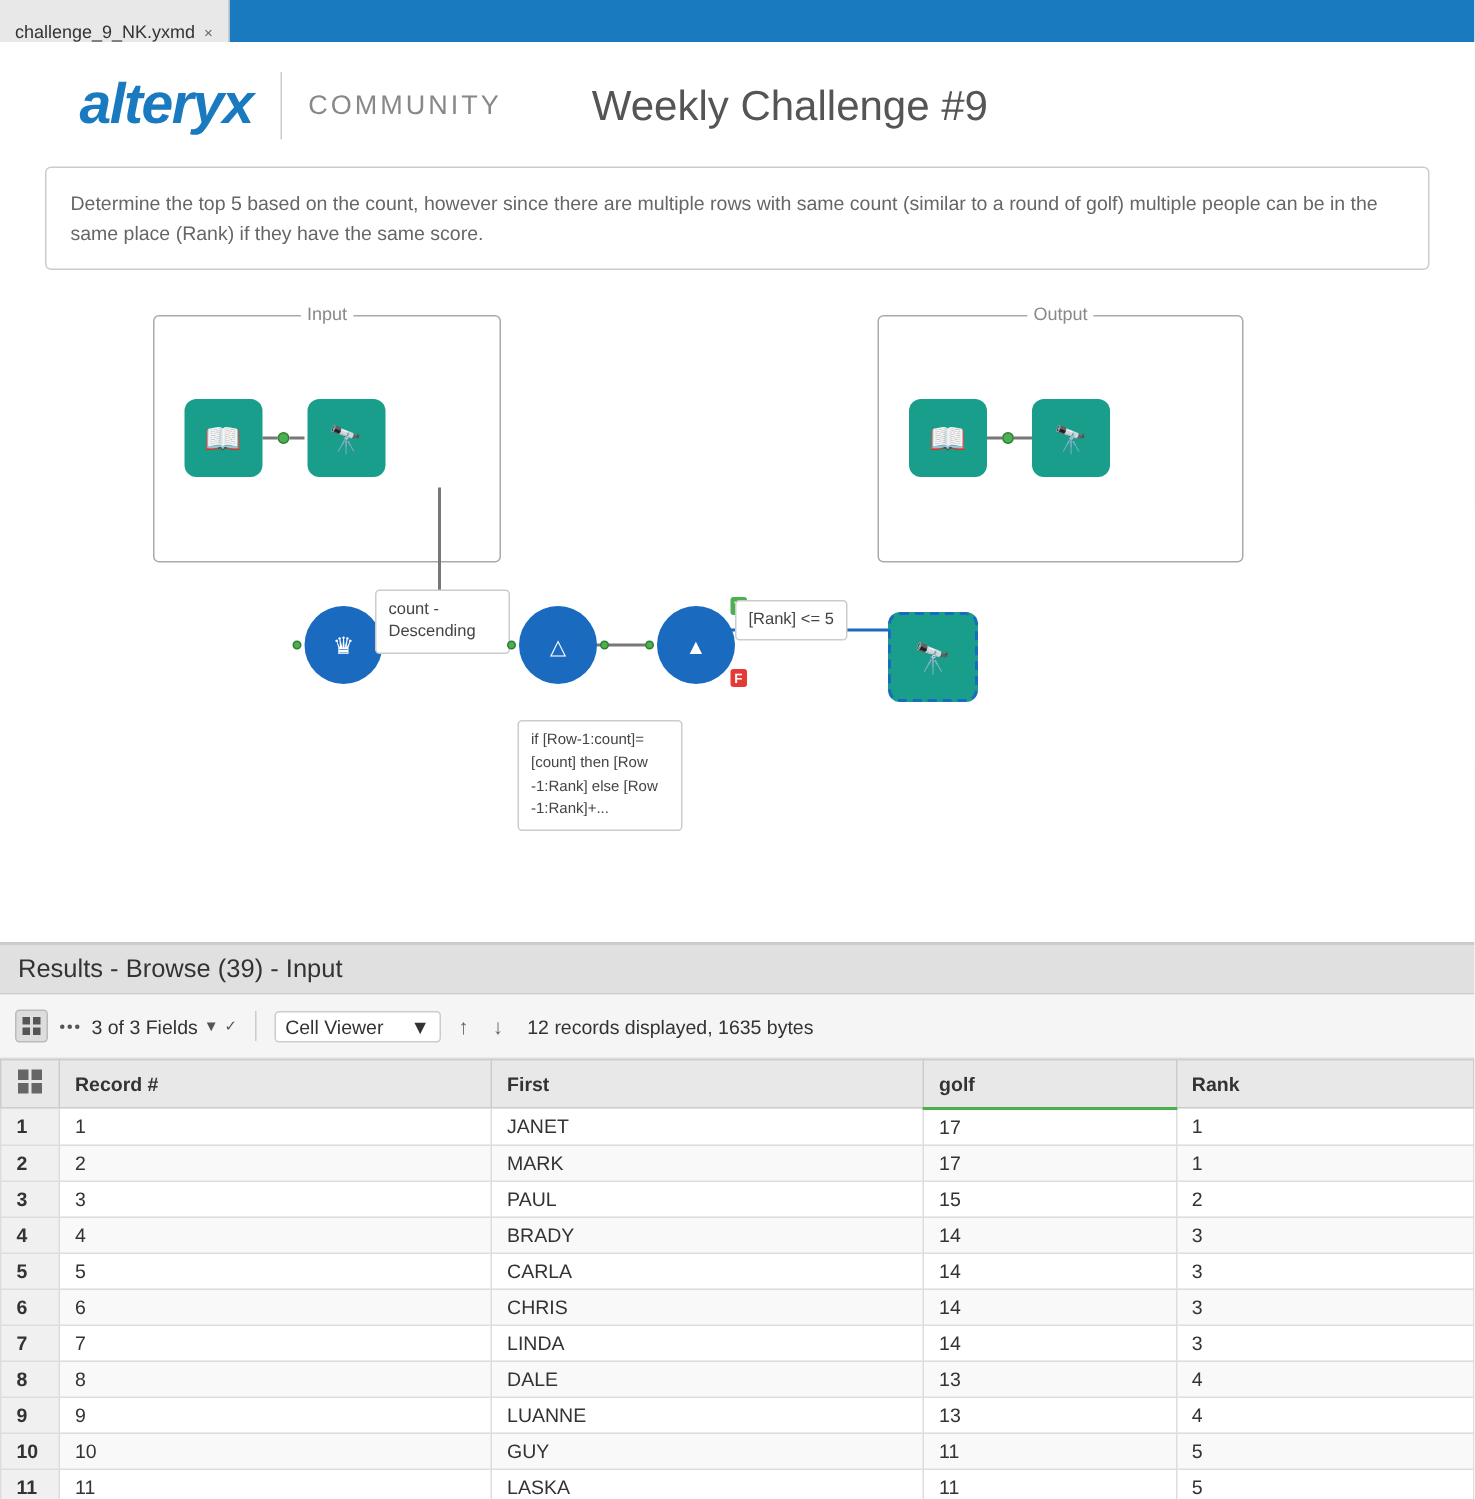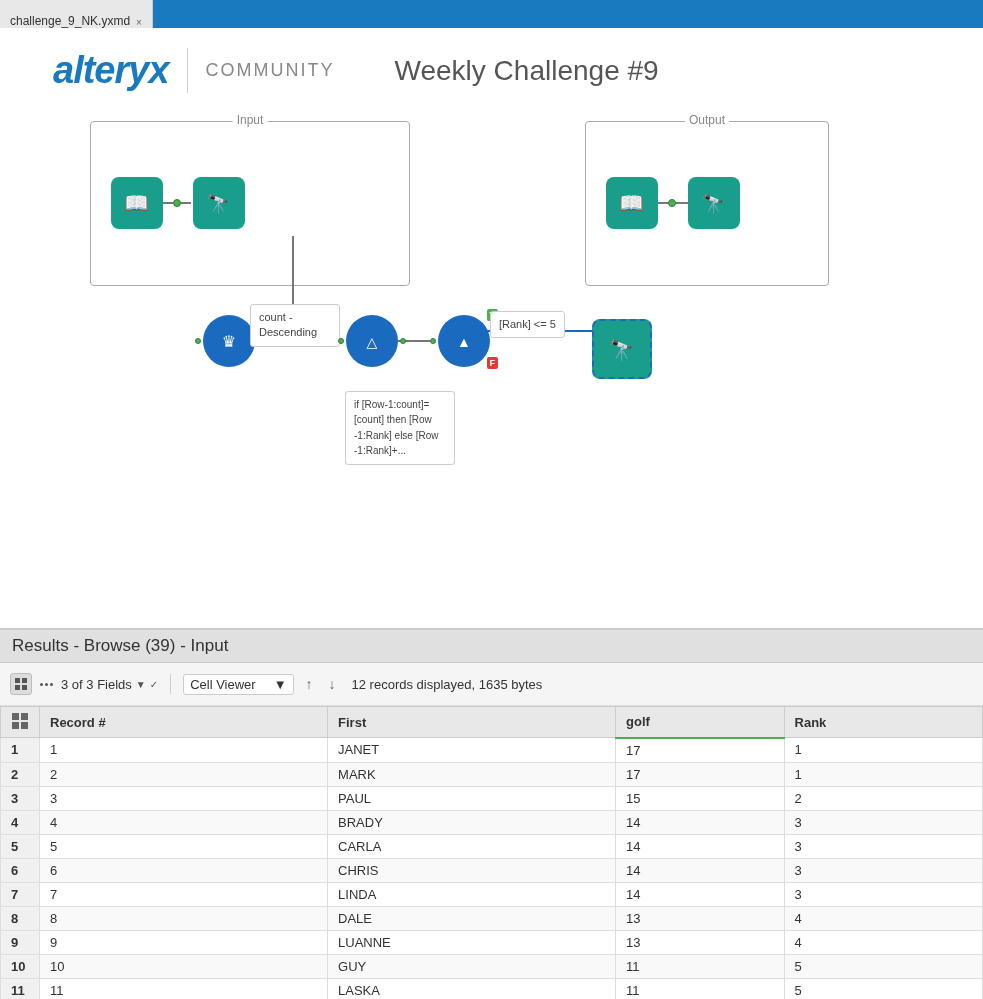--- a/index.html
+++ b/index.html
@@ -103,23 +103,23 @@
     
     .workflow-canvas {
       position: relative;
       width: 100%;
       height: 320px;
     }
 
     
     .input-box {
       position: absolute;
-      left: 60px;
+      left: 72px;
       top: 10px;
-      width: 320px;
+      width: 232px;
       height: 165px;
       border: 1px solid #aaa;
       border-radius: 4px;
       background: white;
     }
     .input-box-label {
       position: absolute;
       top: -9px;
       left: 50%;
       transform: translateX(-50%);
@@ -295,20 +295,23 @@
 
 <div class="canvas-area">
 
   <div class="header">
     <div class="logo-alteryx">alteryx</div>
     <div class="divider-line"></div>
     <div class="community-label">COMMUNITY</div>
     <div class="challenge-title">Weekly Challenge #9</div>
   </div>
 
+  <div class="description-box">
+    <span>Determine the top 5 based on the count, however since there are multiple rows with same count (similar to a round of golf) multiple people can be in the same place (Rank) if they have the same score.</span>
+  </div>
 
   <div class="workflow-canvas">
 
     <div class="input-box">
       <span class="input-box-label">Input</span>
 
       <div style="display:flex; align-items:center; padding: 55px 20px 0 20px; gap:0;">
 
         <div class="tool-icon icon-book">
           <svg width="34" height="34" viewBox="0 0 34 34" fill="none">

